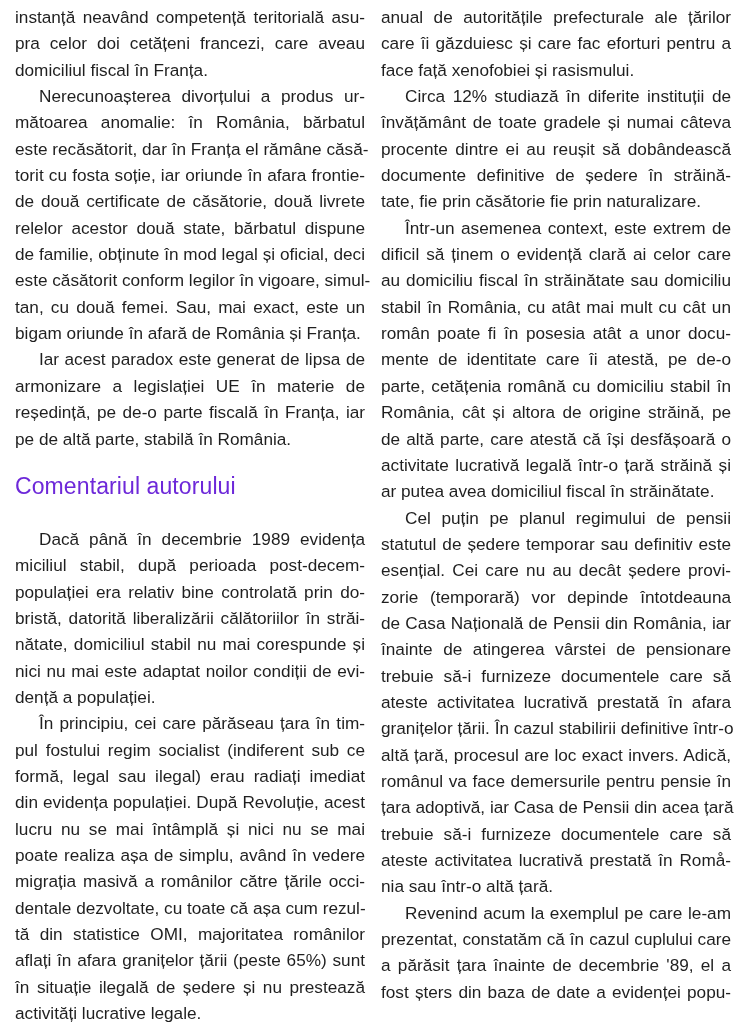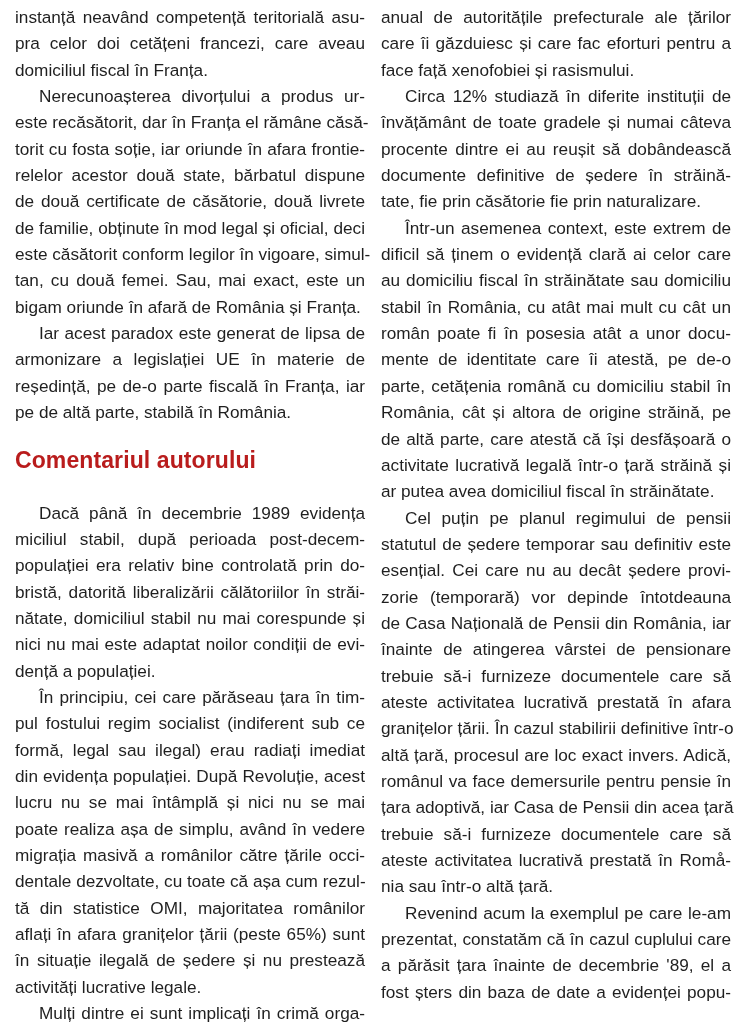--- a/index.html
+++ b/index.html
@@ -16,42 +16,43 @@
     .col-left { left: 12px; }
     .col-right { left: 378px; }
     .para { margin: 0; }
     .para .line {
       display: block; text-align: justify; text-align-last: justify;
       white-space: nowrap; overflow: visible;
     }
     .para .line.last { text-align-last: left; }
     .para .line.indent { padding-left: 24px; }
     .heading {
-      font-weight: bold; font-size: 23px; line-height: 28px;
-      margin: 20px 0 0 0; color: #b91c1c; letter-spacing: 0.1px;
+      font-weight: normal; font-size: 23px; line-height: 28px;
+      margin: 20px 0 0 0; color: #6d28d9; letter-spacing: 0.1px;
     }
     .after-heading { margin-top: 26px; }
   </style>
 </head>
 <body>
 
 <div class="page">
 
   <div class="col col-left">
     <p class="para">
         <span class="line">instanță neavând competență teritorială asu-</span>
         <span class="line">pra celor doi cetățeni francezi, care aveau</span>
         <span class="line last">domiciliul fiscal în Franța.</span>
       </p>
     <p class="para">
         <span class="line indent">Nerecunoașterea divorțului a produs ur-</span>
+        <span class="line">mătoarea anomalie: în România, bărbatul</span>
         <span class="line">este recăsătorit, dar în Franța el rămâne căsă-</span>
         <span class="line">torit cu fosta soție, iar oriunde în afara frontie-</span>
+        <span class="line">de două certificate de căsătorie, două livrete</span>
         <span class="line">relelor acestor două state, bărbatul dispune</span>
-        <span class="line">de două certificate de căsătorie, două livrete</span>
         <span class="line">de familie, obținute în mod legal și oficial, deci</span>
         <span class="line">este căsătorit conform legilor în vigoare, simul-</span>
         <span class="line">tan, cu două femei. Sau, mai exact, este un</span>
         <span class="line last">bigam oriunde în afară de România și Franța.</span>
       </p>
     <p class="para">
         <span class="line indent">Iar acest paradox este generat de lipsa de</span>
         <span class="line">armonizare a legislației UE în materie de</span>
         <span class="line">reședință, pe de-o parte fiscală în Franța, iar</span>
         <span class="line last">pe de altă parte, stabilă în România.</span>

